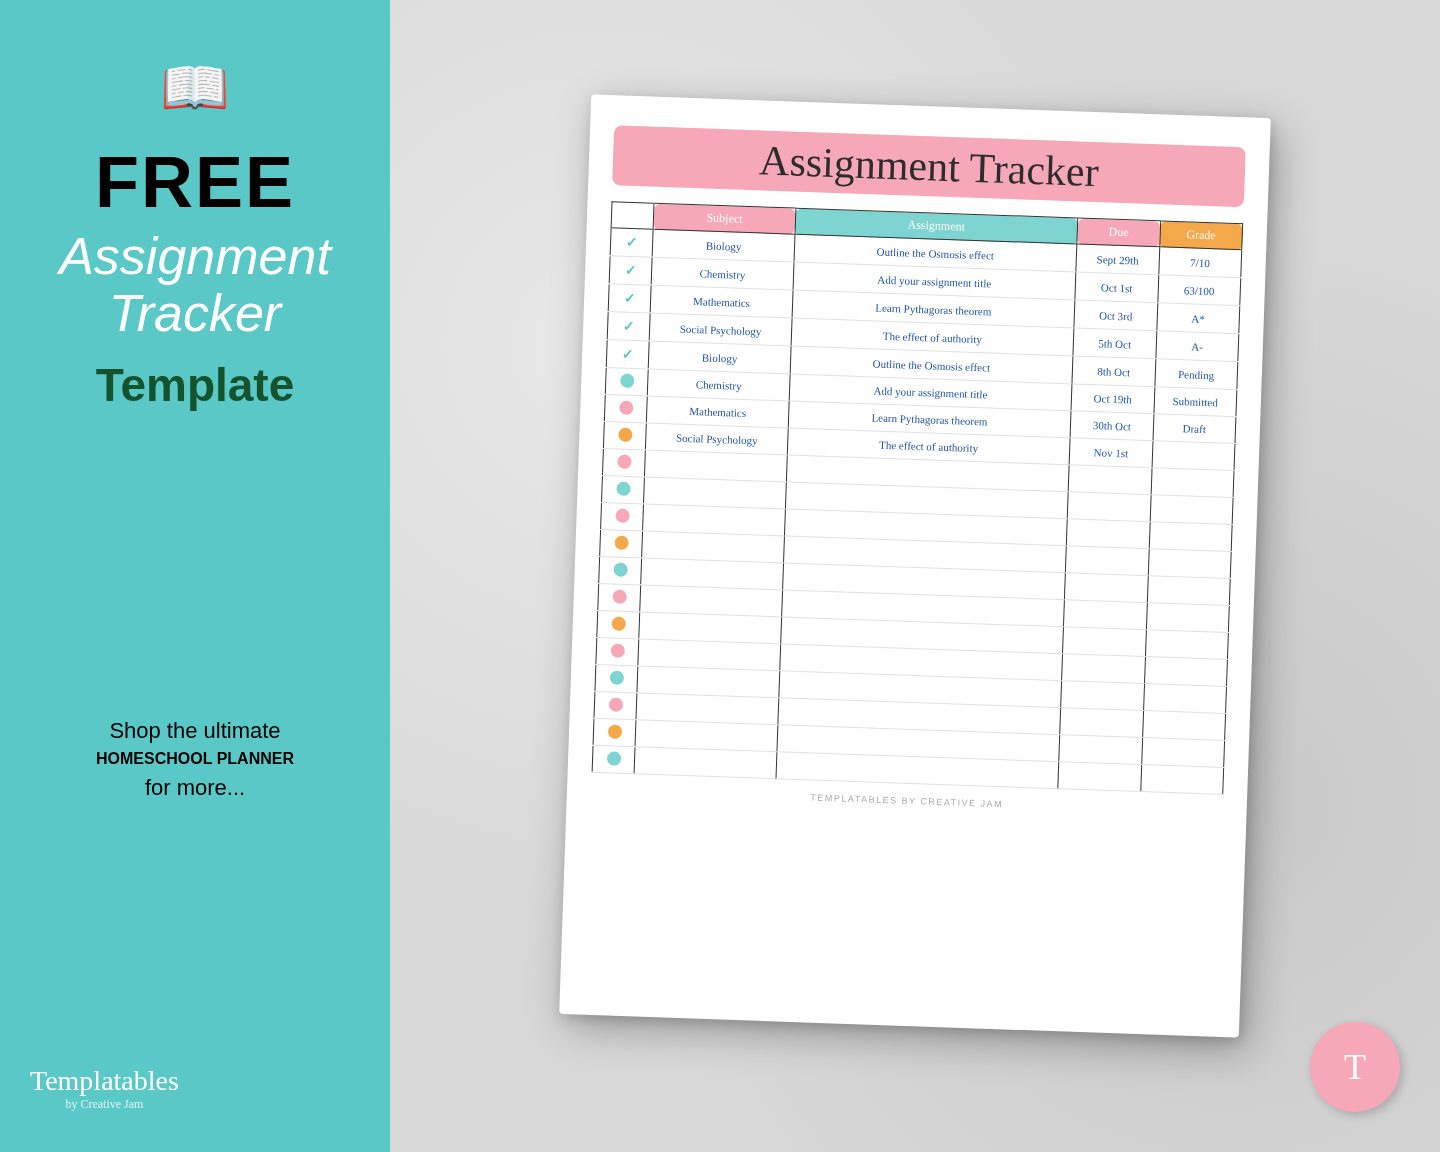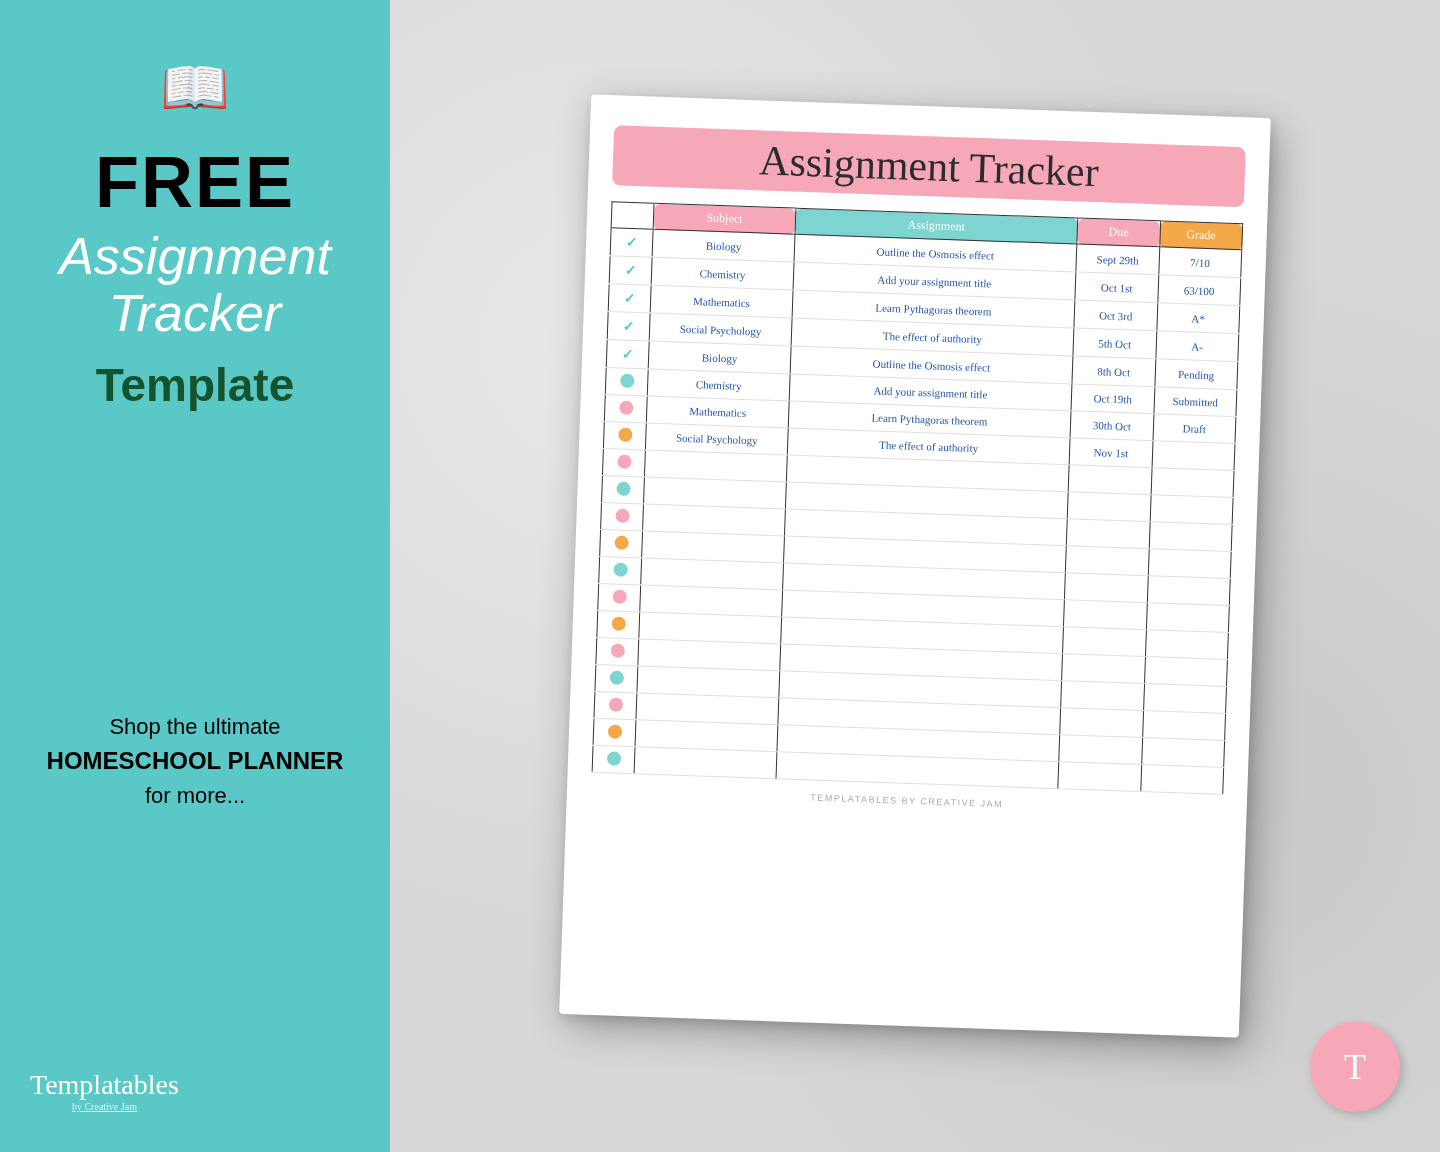--- a/index.html
+++ b/index.html
@@ -68,41 +68,40 @@
     .shop-text {
       font-size: 22px;
       color: #000000;
       text-align: center;
       line-height: 1.5;
       margin-top: 40px;
     }
 
     .shop-text strong {
       display: block;
-      font-size: 24px;
+      font-size: 16px;
       font-weight: 900;
     }
 
     .brand-logo {
       font-family: 'Comic Sans MS', cursive;
       font-size: 22px;
       color: white;
       text-align: center;
       margin-top: auto;
     }
 
     .brand-logo .big {
       font-size: 28px;
       color: white;
     }
 
     .brand-sub {
-      font-size: 10px;
+      font-size: 12px;
       color: rgba(255,255,255,0.8);
-      text-decoration: underline;
     }
 
     
     .right-panel {
       width: 1050px;
       height: 1152px;
       background: #d8d8d8;
       background-image: 
         radial-gradient(circle at 20% 30%, #e8e8e8 0%, transparent 50%),
         radial-gradient(circle at 80% 70%, #c8c8c8 0%, transparent 50%);

